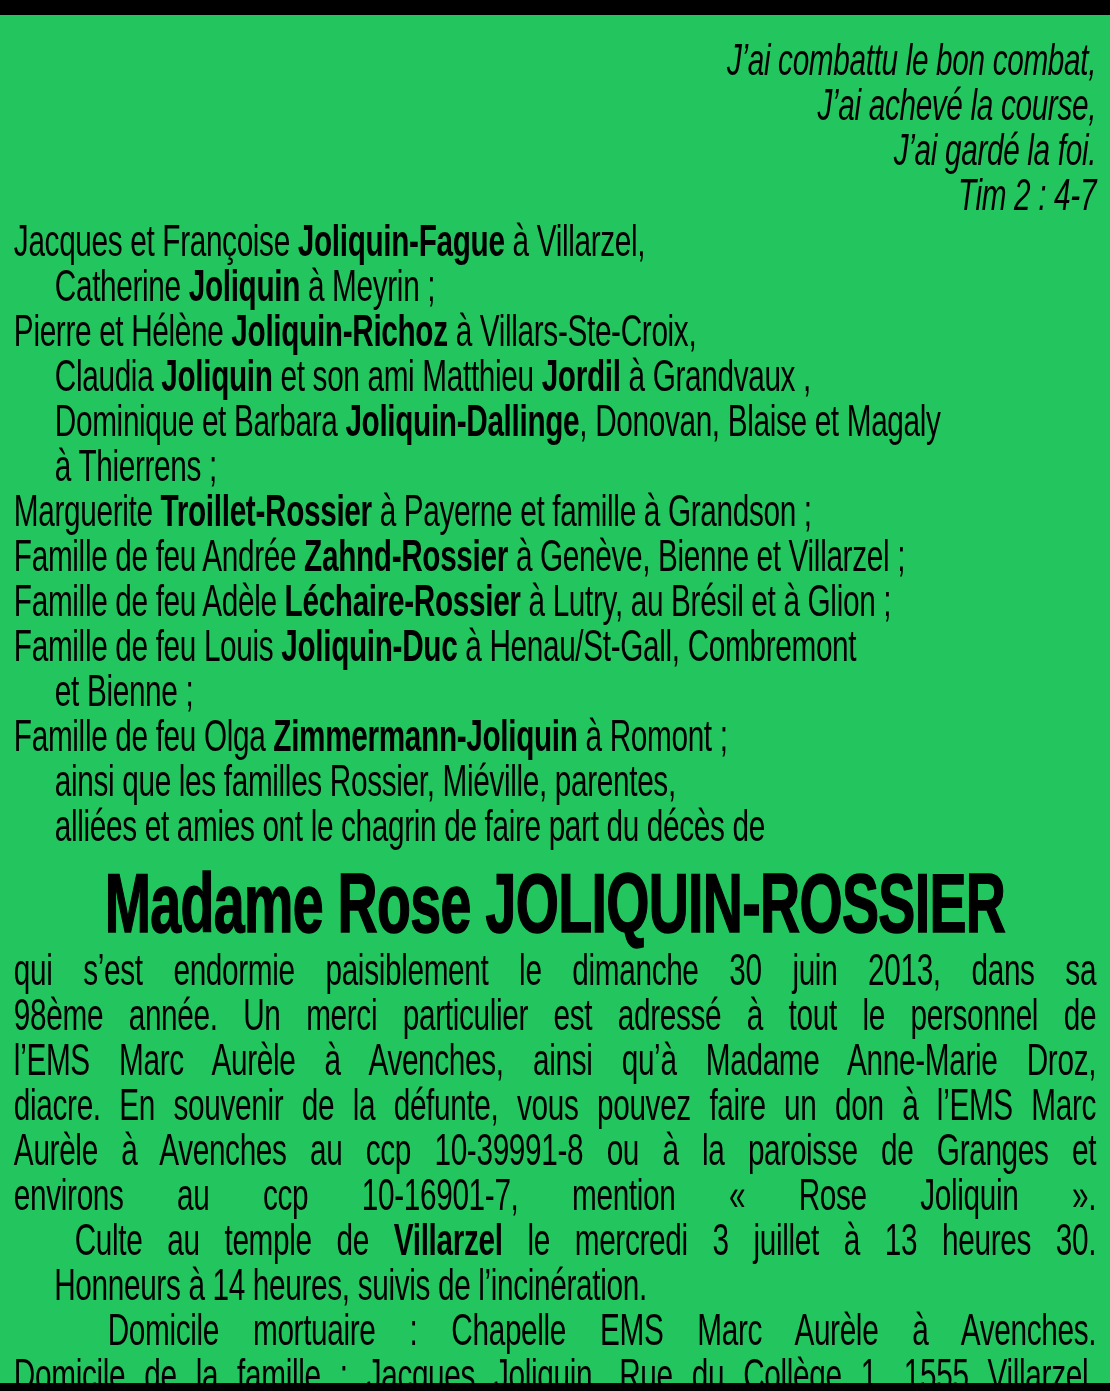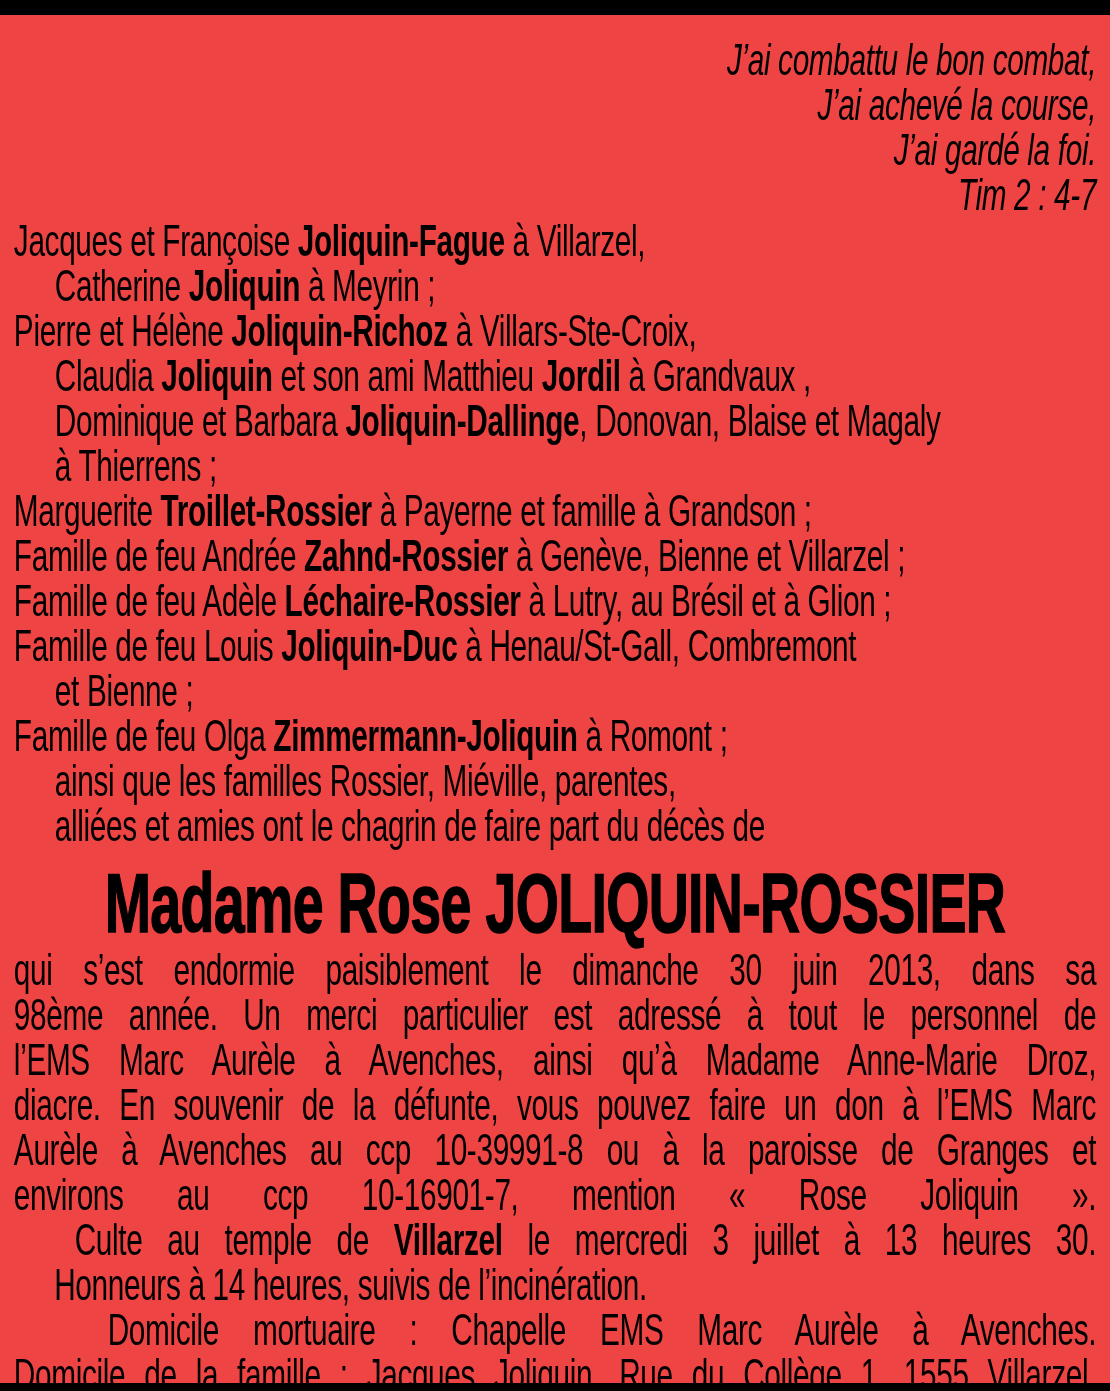--- a/index.html
+++ b/index.html
@@ -1,21 +1,21 @@
 <!DOCTYPE html>
 <html><head>
 <meta charset="utf-8">
 <style>
   html, body { margin: 0; padding: 0; background: #777; }
   #frame {
     position: relative;
     width: 1110px;
     height: 1391px;
     margin: 0 auto;
-    background: #ef4444;
+    background: #22c55e;
     color: #000000;
     overflow: hidden;
   }
   .bar-top {
     position: absolute; top: 0; left: 0; right: 0;
     height: 15px; background: #000000; z-index: 5;
   }
   .bar-bottom {
     position: absolute; bottom: 0; left: 0; right: 0;
     height: 8px; background: #000000; z-index: 5;

